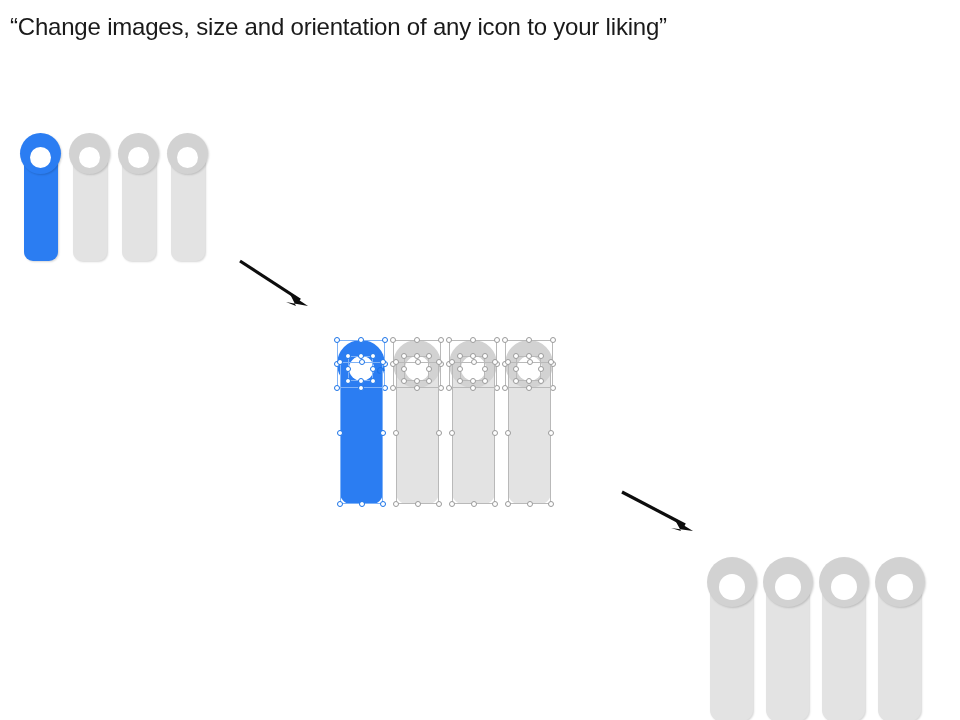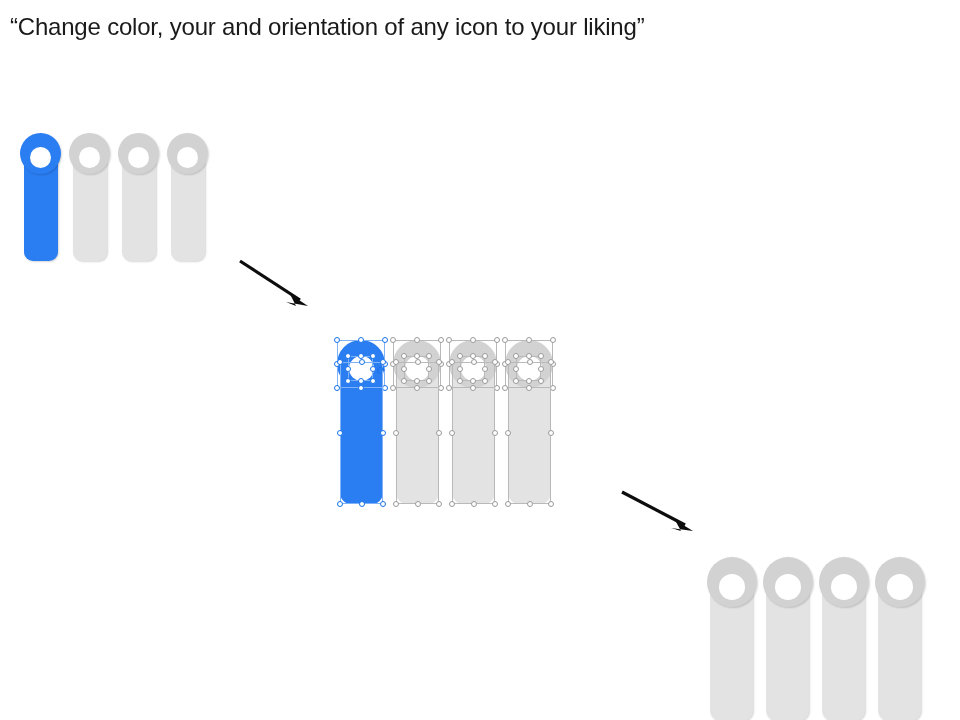--- a/index.html
+++ b/index.html
@@ -101,21 +101,21 @@
     width: 9px;
     height: 9px;
     margin-left: -4px;
     margin-top: -4px;
   }
 </style>
 </head>
 <body>
 
 <div id="heading">
-  <div id="subtitle">“Change color, your and orientation of any icon to your liking”</div>
+  <div id="subtitle">“Change images, size and orientation of any icon to your liking”</div>
 </div>
 
 <div class="icon-group" id="group-top-left" style="left:24px; top:133px; width:190px; height:115px;">
     <div class="tag-icon" style="left: 0px; width: 34px; height: 128px;">
       <div class="tag-body" style="top: 18px; width: 34px; height: 110px; background: rgb(43, 125, 242); border-radius: 9px; box-shadow: rgba(0, 0, 0, 0.16) 1px 1px 2px;"></div>
       <div class="tag-ring" style="left: -4px; top: 0px; width: 41px; height: 41px; background: rgb(43, 125, 242); box-shadow: rgba(0, 0, 0, 0.16) 1px 1px 2px;">
         <div style="position: absolute; width: 21px; height: 21px; border-radius: 50%; background: rgb(255, 255, 255); left: 10px; top: 14px;"></div>
       </div>
     </div>
     <div class="tag-icon" style="left: 49px; width: 34px; height: 128px;">

